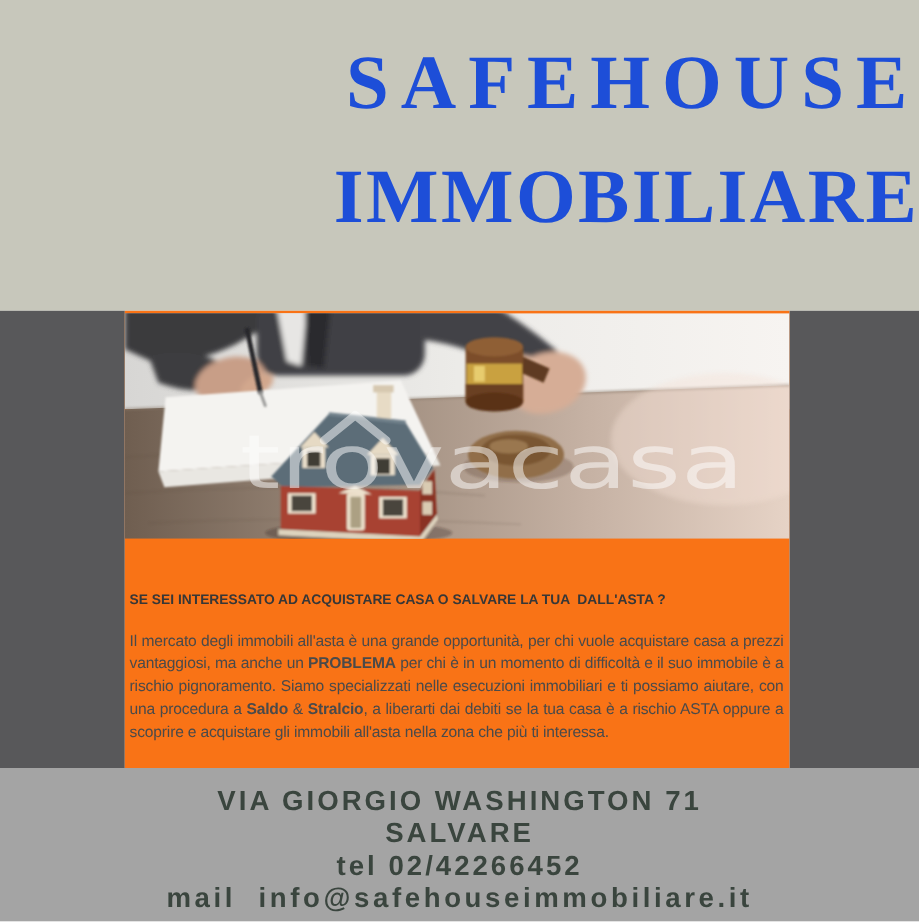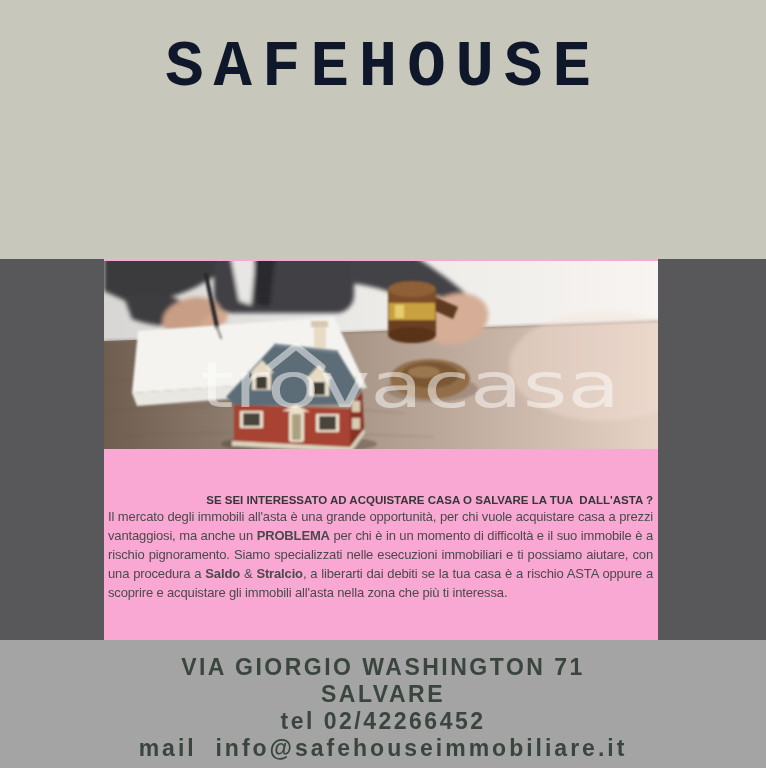--- a/index.html
+++ b/index.html
@@ -5,40 +5,40 @@
   html,body { margin:0; padding:0; }
   body {
     width:766px; height:768px; overflow:hidden;
     font-family:"Liberation Sans", sans-serif;
     background:#ffffff;
   }
   .page { width:766px; height:768px; display:flex; flex-direction:column; }
 
   
   .header {
-    height:259px; background:#c7c7bb; color:#0f172a;
-    font-family:Liberation Mono, monospace; font-weight:bold;
-    text-align:center; box-sizing:border-box; padding-top:21px;
+    height:259px; background:#c7c7bb; color:#1d4ed8;
+    font-family:Liberation Serif, serif; font-weight:bold;
+    text-align:right; box-sizing:border-box; padding-top:21px;
   }
   .brand-line { font-size:64px; line-height:95px; white-space:pre; }
   .brand-line.l1 { letter-spacing:10px; }
   .brand-line.l2 { letter-spacing:2px; }
 
   
   .main { height:381px; display:flex; }
   .side-col { background:#58585a; }
   .side-col.left  { width:104px; }
   .side-col.right { width:108px; }
-  .card { width:554px; background:#f9a8d4; box-sizing:border-box; padding-top:2px; }
+  .card { width:554px; background:#f97316; box-sizing:border-box; padding-top:2px; }
   .photo-svg { display:block; }
 
   .text-block { padding:45px 5px 0 4px; color:#454545; }
   .intro-heading {
-    margin:0 0 1px 0; font-size:11.5px; font-weight:bold; color:#373737;
-    white-space:pre; letter-spacing:0;text-align:right; 
+    margin:0 0 18px 0; font-size:11.5px; font-weight:bold; color:#373737;
+    white-space:pre; letter-spacing:0; 
   }
   .para {
     margin:0; font-size:13px; line-height:19px; letter-spacing:-0.15px;
     text-align:justify; color:#4a4a4a;
   }
   .para.second { margin-top:11px; }
 
   
   .footer {
     height:128px; background:#a4a4a4; color:#3a453e;
@@ -47,20 +47,21 @@
   .footer-line { font-size:23px; line-height:27px; letter-spacing:2.5px; white-space:pre;text-align:center; }
   .footer-line.email { letter-spacing:3px; }
 </style>
 </head>
 <body>
 
 <div class="page">
 
   <div class="header">
     <div class="brand-line l1">SAFEHOUSE</div>
+    <div class="brand-line l2">IMMOBILIARE</div>
   </div>
 
   <div class="main">
     <div class="side-col left"></div>
 
     <div class="card">
 
       <svg class="photo-svg" width="554" height="188" viewBox="0 0 554 188">
         <defs>
           <linearGradient id="wallG" x1="0" y1="0" x2="1" y2="0">

